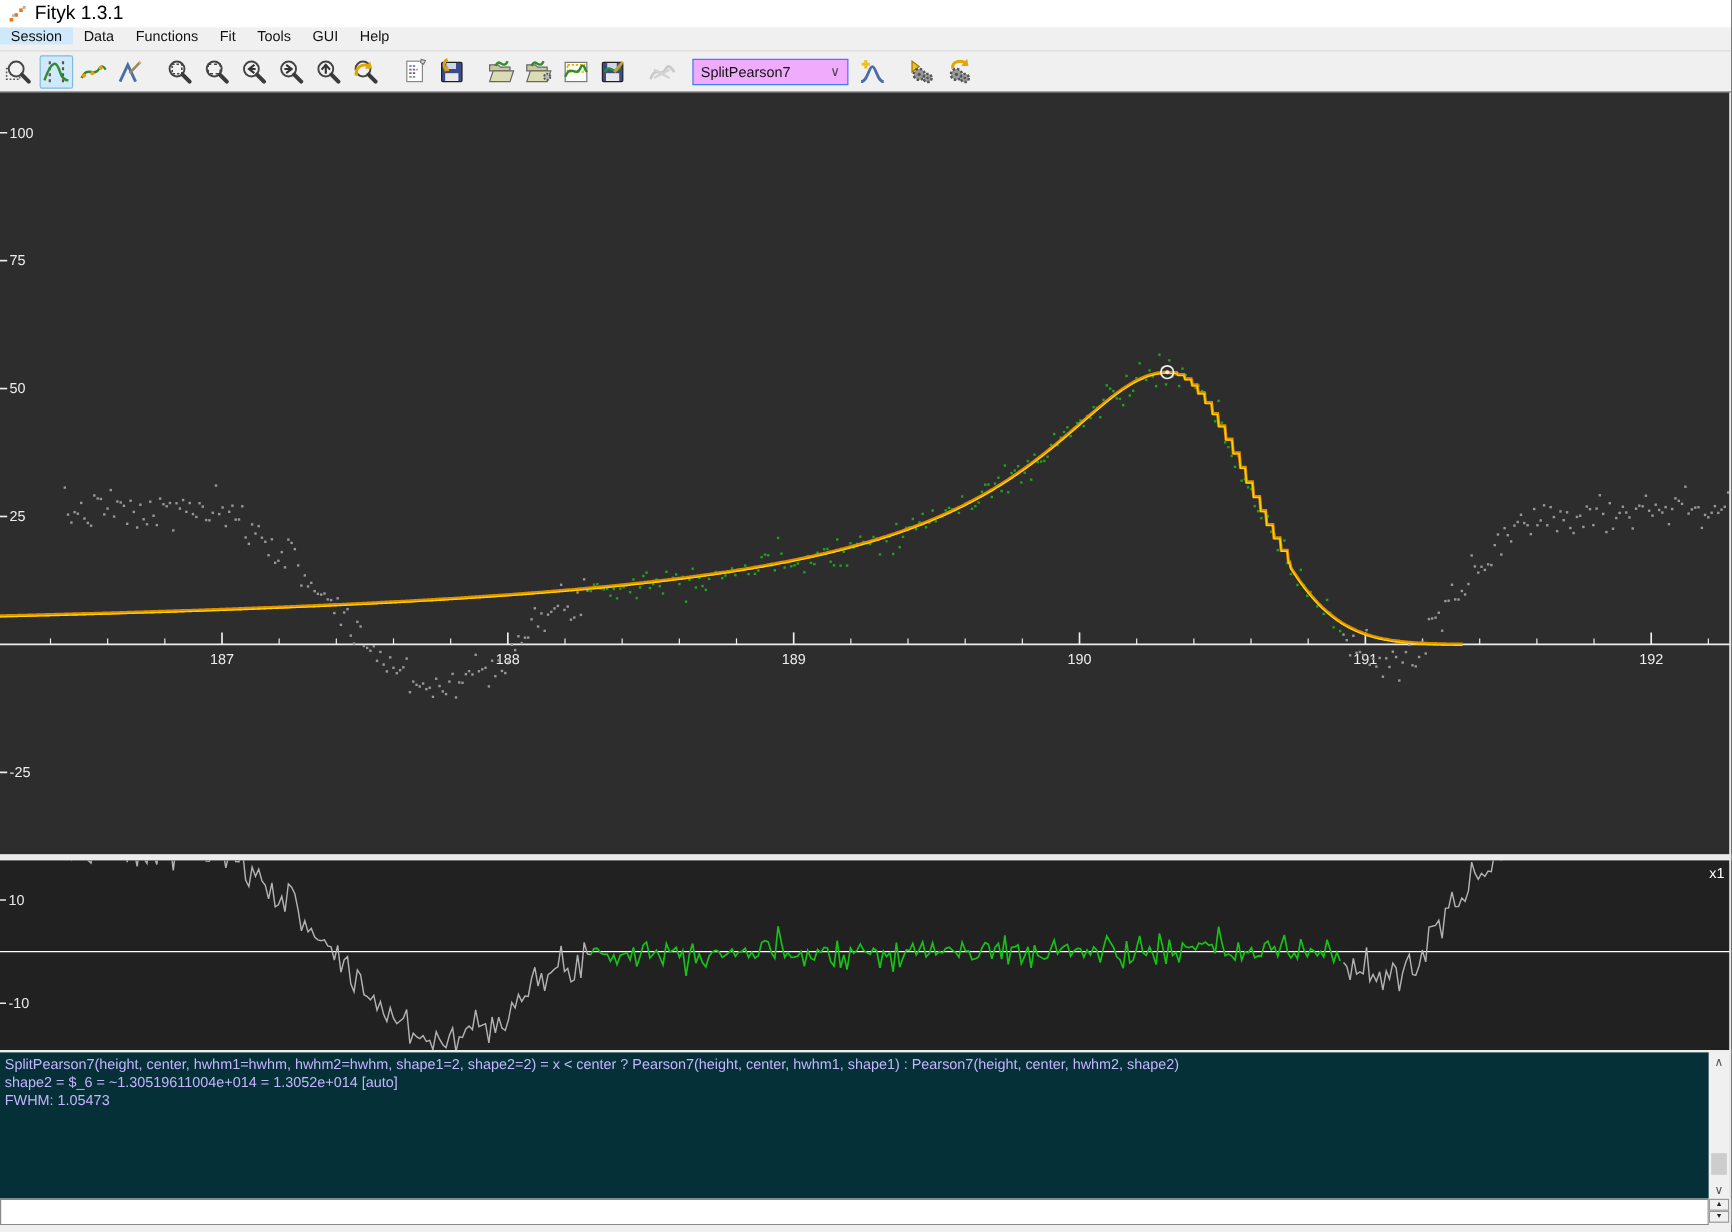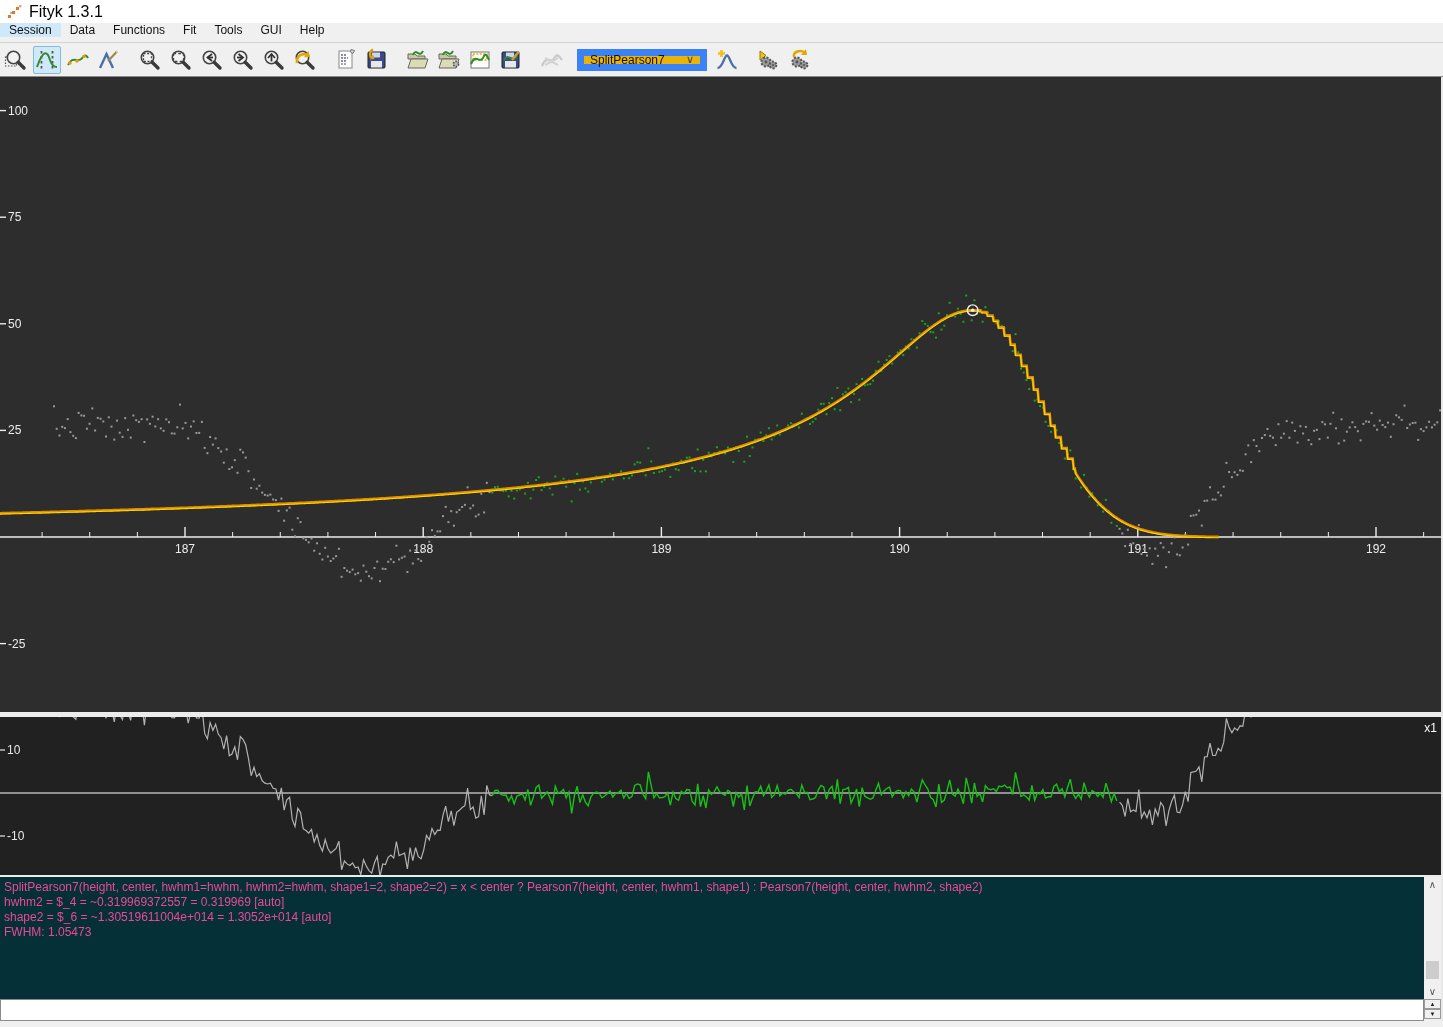--- a/index.html
+++ b/index.html
@@ -16,33 +16,33 @@
   .menu-item{font-size:12px;color:#111;padding:0 9px;display:flex;align-items:center;cursor:default;}
   .menu-item.active{background:#cfe8fa;}
 
   
   #toolbar{position:absolute;left:0;top:43px;width:100%;height:34px;background:#f0f0f0;display:flex;align-items:center;border-bottom:1px solid #8a8a8a;box-sizing:border-box;padding-left:2px;}
   .tbtn{width:28px;height:28px;margin-right:3px;display:flex;align-items:center;justify-content:center;border:1px solid transparent;border-radius:2px;box-sizing:border-box;flex:none;}
   .tbtn.active{background:#cfe8fa;border-color:#7fbce0;}
   .tbtn.disabled{opacity:.45;}
   .tbtn.gap{margin-left:10px;}
   .tbtn svg{display:block;}
-  #func-select{width:130px;height:22px;background:#eab308;border:7px solid #3b82f6;margin:0 6px 0 8px;display:flex;align-items:center;font-size:12px;color:#111;padding-left:6px;box-sizing:border-box;flex:none;}
+  #func-select{width:130px;height:22px;background:#f0abfc;border:1px solid #3b82f6;margin:0 6px 0 8px;display:flex;align-items:center;font-size:12px;color:#111;padding-left:6px;box-sizing:border-box;flex:none;}
   #func-select .chev{margin-left:auto;margin-right:6px;color:#444;font-size:11px;}
 
   
   #main-plot{position:absolute;left:0;top:77px;width:1443px;height:635px;background:#2d2d2d;}
   #sash{position:absolute;left:0;top:712px;width:1443px;height:5px;background:#ececec;}
   #aux-plot{position:absolute;left:0;top:717px;width:1443px;height:158px;background:#212121;}
   #divider2{position:absolute;left:0;top:875px;width:1443px;height:2px;background:#ececec;}
 
   
   #output{position:absolute;left:0;top:877px;width:1424px;height:122px;background:#053038;overflow:hidden;}
   #output-lines{padding:3px 0 0 4px;}
-  .outline{font-size:12px;line-height:14.9px;color:#ec4899;white-space:nowrap;}
+  .outline{font-size:12px;line-height:14.9px;color:#c4b5fd;white-space:nowrap;}
 
   
   #out-scroll{position:absolute;left:1424px;top:877px;width:17px;height:122px;background:#f0f0f0;}
   .sb-arrow{position:absolute;left:0;width:17px;height:15px;color:#555;font-size:10px;display:flex;align-items:center;justify-content:center;}
   #sb-up{top:0;}
   #sb-down{bottom:0;}
   #sb-thumb{position:absolute;left:2px;top:84px;width:13px;height:18px;background:#cdcdcd;}
 
   
   #input-row{position:absolute;left:0;top:999px;width:1443px;height:22px;background:#f0f0f0;}
@@ -815,21 +815,20 @@
       <text x="1437" y="15" fill="#fff" font-size="12px" text-anchor="end" font-family="Liberation Sans,sans-serif">x1</text>
       <polyline points="54.0,-30.5 56.7,-7.7 59.5,-0.9 62.2,-9.6 64.9,-8.1 67.7,-17.1 70.4,-4.0 73.2,-0.2 75.9,2.2 78.6,-23.1 81.4,-20.4 84.1,-20.0 86.9,-6.9 89.6,-11.8 92.3,-27.2 95.1,-4.8 97.8,-17.4 100.6,-16.6 103.3,-13.6 106.0,1.5 108.8,-17.7 111.5,-8.3 114.3,4.9 117.0,-14.1 119.7,-1.9 122.5,2.5 125.2,-16.5 128.0,-4.6 130.7,3.4 133.4,-18.8 136.2,-14.0 138.9,-12.2 141.6,-14.8 144.4,8.3 147.1,-14.4 149.9,-9.9 152.6,-16.9 155.3,-7.0 158.1,-14.3 160.8,-4.9 163.6,-2.3 166.3,-13.8 169.0,-10.8 171.8,0.6 174.5,0.8 177.3,-5.4 180.0,-28.2 182.7,-4.1 185.5,-9.6 188.2,6.2 191.0,-5.8 193.7,-10.8 196.4,1.0 199.2,1.1 201.9,-10.0 204.7,16.4 207.4,21.8 210.1,5.6 212.9,13.3 215.6,7.2 218.3,17.1 221.1,20.7 223.8,32.1 226.6,18.7 229.3,38.7 232.0,37.0 234.8,29.9 237.5,42.8 240.3,19.6 243.0,22.4 245.7,27.8 248.5,41.6 251.2,58.7 254.0,50.3 256.7,59.6 259.4,56.7 262.2,63.8 264.9,66.2 267.7,67.0 270.4,66.2 273.1,71.3 275.9,72.0 278.6,83.0 281.4,70.8 284.1,93.2 286.8,82.9 289.6,80.2 292.3,102.7 295.0,109.4 297.8,91.3 300.5,95.3 303.3,111.9 306.0,113.5 308.7,116.2 311.5,112.5 314.2,124.9 317.0,117.6 319.7,128.3 322.4,134.2 325.2,122.6 327.9,131.5 330.7,136.1 333.4,133.8 336.1,131.5 338.9,124.3 341.6,152.7 344.4,144.0 347.1,146.9 349.8,148.5 352.6,146.0 355.3,150.9 358.1,150.0 360.8,157.7 363.5,142.7 366.3,149.0 369.0,153.6 371.7,156.1 374.5,145.8 377.2,139.5 380.0,159.4 382.7,147.0 385.4,147.5 388.2,140.4 390.9,138.0 393.7,141.0 396.4,124.6 399.1,138.6 401.9,137.3 404.6,136.1 407.4,152.0 410.1,130.5 412.8,143.7 415.6,130.6 418.3,139.7 421.1,141.7 423.8,132.6 426.5,118.3 429.3,122.9 432.0,111.6 434.8,117.5 437.5,113.1 440.2,113.3 443.0,98.2 445.7,89.1 448.4,104.7 451.2,93.9 453.9,108.7 456.7,95.3 459.4,93.3 462.1,90.5 464.9,88.7 467.6,71.2 470.4,92.6 473.1,90.0 475.8,101.2 478.6,99.6 481.3,78.8 484.1,97.9 486.8,68.3 489.5,77.9 492.3,78.6" fill="none" stroke="#b2b2b2" stroke-width="1.2"></polyline>
       <polyline points="492.3,78.6 495.0,73.5 497.8,73.3 500.5,77.2 503.2,78.3 506.0,78.1 508.7,84.1 511.5,78.7 514.2,86.9 516.9,79.0 519.7,78.0 522.4,76.8 525.1,82.9 527.9,72.5 530.6,88.4 533.4,79.9 536.1,70.5 538.8,68.0 541.6,81.3 544.3,78.2 547.1,74.7 549.8,80.5 552.5,87.1 555.3,69.2 558.0,76.2 560.8,74.9 563.5,72.4 566.2,80.9 569.0,75.0 571.7,96.3 574.5,78.2 577.2,69.3 579.9,85.6 582.7,77.7 585.4,85.1 588.2,88.7 590.9,79.8 593.6,76.2 596.4,74.9 599.1,75.9 601.9,80.8 604.6,79.0 607.3,76.8 610.1,73.9 612.8,80.0 615.5,76.4 618.3,75.8 621.0,73.2 623.8,80.9 626.5,76.5 629.2,81.5 632.0,79.3 634.7,68.5 637.5,66.9 640.2,67.9 642.9,77.2 645.7,81.6 648.4,54.9 651.2,68.6 653.9,80.8 656.6,76.7 659.4,80.8 662.1,80.6 664.9,79.7 667.6,75.8 670.3,88.2 673.1,75.1 675.8,81.5 678.6,83.1 681.3,74.2 684.0,76.8 686.8,72.5 689.5,72.9 692.2,84.3 695.0,88.0 697.7,66.9 700.5,89.6 703.2,78.7 705.9,91.0 708.7,72.9 711.4,77.4 714.2,74.9 716.9,69.7 719.6,74.8 722.4,76.8 725.1,78.3 727.9,73.2 730.6,75.3 733.3,89.5 736.1,75.6 738.8,80.2 741.6,76.9 744.3,92.8 747.0,68.5 749.8,88.9 752.5,81.2 755.3,74.5 758.0,75.1 760.7,69.2 763.5,78.8 766.2,74.1 768.9,68.0 771.7,80.4 774.4,77.7 777.2,68.6 779.9,78.8 782.6,76.0 785.4,77.1 788.1,73.3 790.9,72.4 793.6,74.8 796.3,76.6 799.1,80.6 801.8,68.1 804.6,75.5 807.3,75.4 810.0,82.7 812.8,82.0 815.5,80.4 818.3,72.9 821.0,68.5 823.7,70.0 826.5,82.1 829.2,72.5 832.0,69.2 834.7,82.2 837.4,62.4 840.2,86.7 842.9,72.5 845.6,72.1 848.4,70.4 851.1,86.1 853.9,79.8 856.6,72.0 859.3,89.6 862.1,70.7 864.8,79.2 867.6,80.8 870.3,82.3 873.0,81.0 875.8,73.3 878.5,66.4 881.3,77.9 884.0,73.9 886.7,71.5 889.5,70.0 892.2,79.8 895.0,75.3 897.7,73.4 900.4,73.6 903.2,80.8 905.9,74.6 908.7,78.8 911.4,72.0 914.1,75.0 916.9,85.1 919.6,72.8 922.3,62.9 925.1,68.0 927.8,72.1 930.6,80.3 933.3,82.7 936.0,89.9 938.8,67.2 941.5,85.4 944.3,83.1 947.0,73.8 949.7,62.9 952.5,77.0 955.2,79.2 958.0,72.1 960.7,78.1 963.4,86.8 966.2,60.8 968.9,72.1 971.7,86.2 974.4,66.0 977.1,79.3 979.9,76.5 982.6,85.0 985.4,68.7 988.1,72.0 990.8,72.7 993.6,71.7 996.3,74.6 999.0,69.0 1001.8,69.8 1004.5,68.1 1007.3,70.7 1010.0,70.0 1012.7,77.4 1015.5,55.3 1018.2,68.3 1021.0,79.4 1023.7,77.9 1026.4,79.7 1029.2,83.1 1031.9,68.3 1034.7,83.1 1037.4,76.0 1040.1,76.9 1042.9,72.7 1045.6,81.1 1048.4,79.6 1051.1,79.8 1053.8,69.5 1056.6,67.2 1059.3,74.7 1062.1,71.8 1064.8,80.0 1067.5,70.7 1070.3,62.1 1073.0,76.5 1075.7,81.3 1078.5,77.1 1081.2,82.1 1084.0,65.6 1086.7,74.8 1089.4,80.2 1092.2,73.6 1094.9,75.4 1097.7,79.5 1100.4,75.8 1103.1,80.4 1105.9,66.1 1108.6,74.7 1111.4,84.7 1114.1,76.5 1116.8,83.9" fill="none" stroke="#17c217" stroke-width="1.4"></polyline>
       <polyline points="1119.6,85.1 1122.3,88.3 1125.1,99.5 1127.8,81.7 1130.5,94.7 1133.3,92.9 1136.0,94.5 1138.8,72.5 1141.5,100.7 1144.2,95.0 1147.0,100.8 1149.7,92.8 1152.4,108.0 1155.2,92.0 1157.9,98.8 1160.7,85.5 1163.4,89.5 1166.1,108.9 1168.9,93.6 1171.6,84.5 1174.4,78.2 1177.1,95.1 1179.8,95.8 1182.6,87.8 1185.3,74.7 1188.1,84.6 1190.8,55.5 1193.5,54.9 1196.3,54.1 1199.0,49.8 1201.8,64.9 1204.5,40.0 1207.2,39.6 1210.0,26.2 1212.7,38.5 1215.5,38.5 1218.2,31.3 1220.9,34.1 1223.7,25.4 1226.4,1.4 1229.1,10.6 1231.9,15.8 1234.6,10.9 1237.4,13.4 1240.1,8.8 1242.8,9.4 1245.6,-7.3 1248.3,-16.4 1251.1,0.5 1253.8,-21.7 1256.5,-15.8 1259.3,-10.5 1262.0,-23.8 1264.8,-26.9 1267.5,-32.9 1270.2,-26.0 1273.0,-24.1 1275.7,-16.7 1278.5,-37.7 1281.2,-24.2 1283.9,-28.2 1286.7,-40.9 1289.4,-24.2 1292.2,-39.4 1294.9,-31.0 1297.6,-19.2 1300.4,-35.7 1303.1,-28.3 1305.9,-35.1 1308.6,-21.9 1311.3,-17.6 1314.1,-31.1 1316.8,-32.1 1319.5,-22.7 1322.3,-39.9 1325.0,-37.6 1327.8,-24.2 1330.5,-38.2 1333.2,-49.3 1336.0,-33.6 1338.7,-18.4 1341.5,-42.7 1344.2,-21.2 1346.9,-30.2 1349.7,-34.5 1352.4,-39.7 1355.2,-34.8 1357.9,-30.7 1360.6,-21.4 1363.4,-38.0 1366.1,-40.5 1368.9,-40.1 1371.6,-49.0 1374.3,-36.4 1377.1,-32.2 1379.8,-41.4 1382.6,-36.9 1385.3,-34.8 1388.0,-39.4 1390.8,-25.0 1393.5,-37.7 1396.2,-46.8 1399.0,-44.6 1401.7,-42.1 1404.5,-56.5 1407.2,-33.9 1409.9,-37.5 1412.7,-39.0 1415.4,-39.2 1418.2,-21.9 1420.9,-32.8 1423.6,-30.8 1426.4,-34.6 1429.1,-40.2 1431.9,-34.5 1434.6,-37.3 1437.3,-39.6 1440.1,-51.7" fill="none" stroke="#b2b2b2" stroke-width="1.2"></polyline>
     </svg>
   <div id="divider2"></div>
 
   <div id="output">
     <div id="output-lines">
         <div class="outline">SplitPearson7(height, center, hwhm1=hwhm, hwhm2=hwhm, shape1=2, shape2=2) = x &lt; center ? Pearson7(height, center, hwhm1, shape1) : Pearson7(height, center, hwhm2, shape2)</div>
-        <div class="outline">hwhm2 = $_4 = ~0.319969372557 = 0.319969  [auto]</div>
         <div class="outline">shape2 = $_6 = ~1.30519611004e+014 = 1.3052e+014  [auto]</div>
         <div class="outline">FWHM: 1.05473</div>
       </div>
   </div>
   <div id="out-scroll">
     <div id="sb-up" class="sb-arrow">∧</div>
     <div id="sb-thumb"></div>
     <div id="sb-down" class="sb-arrow">∨</div>
   </div>
 

